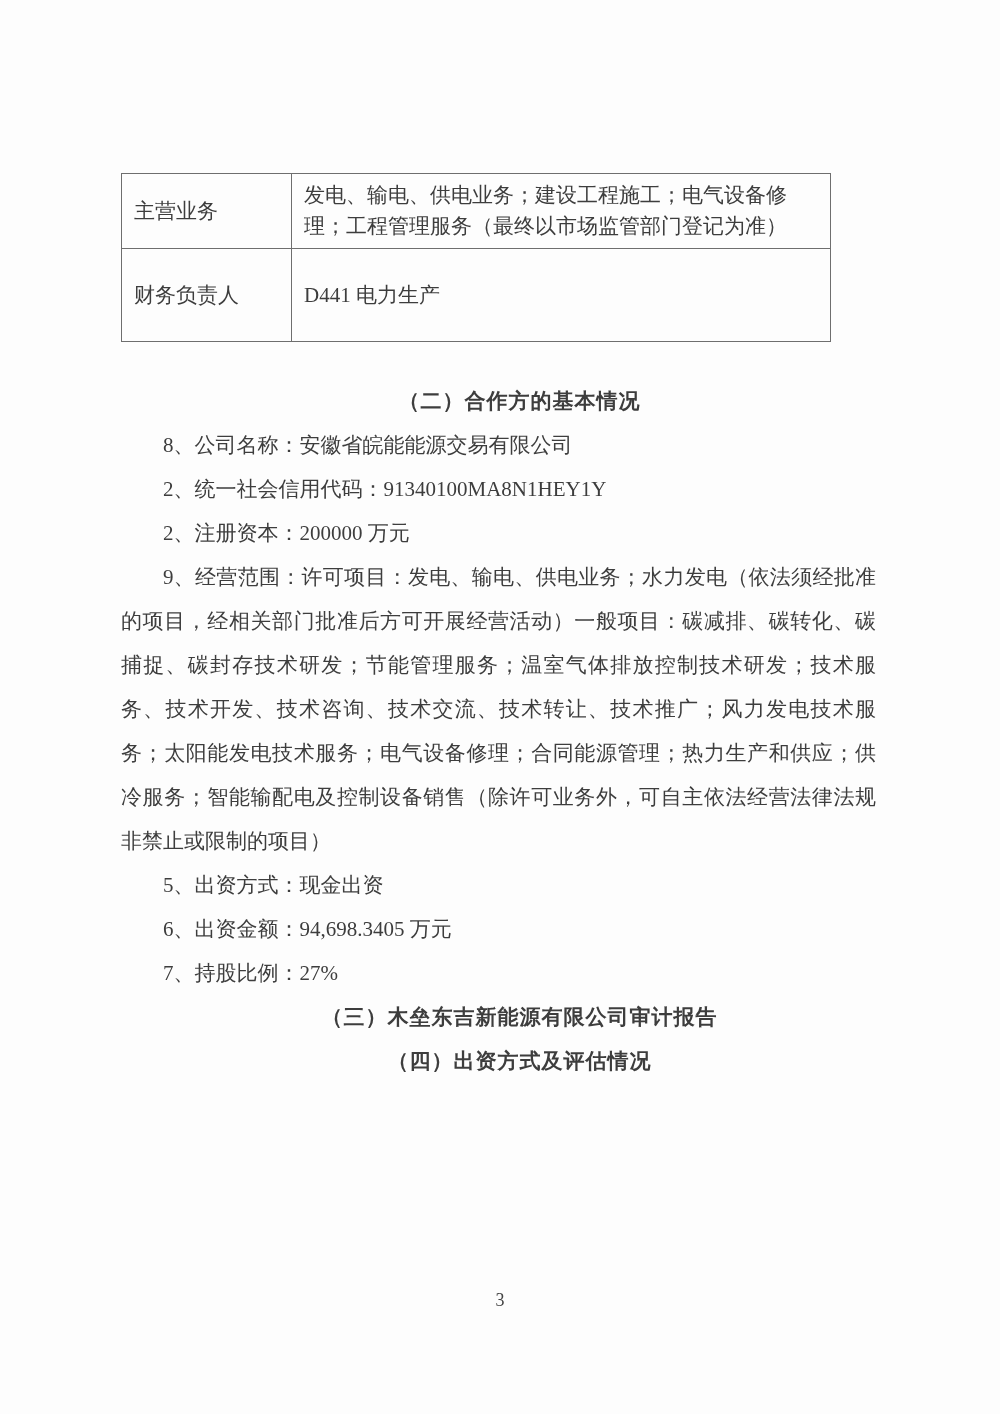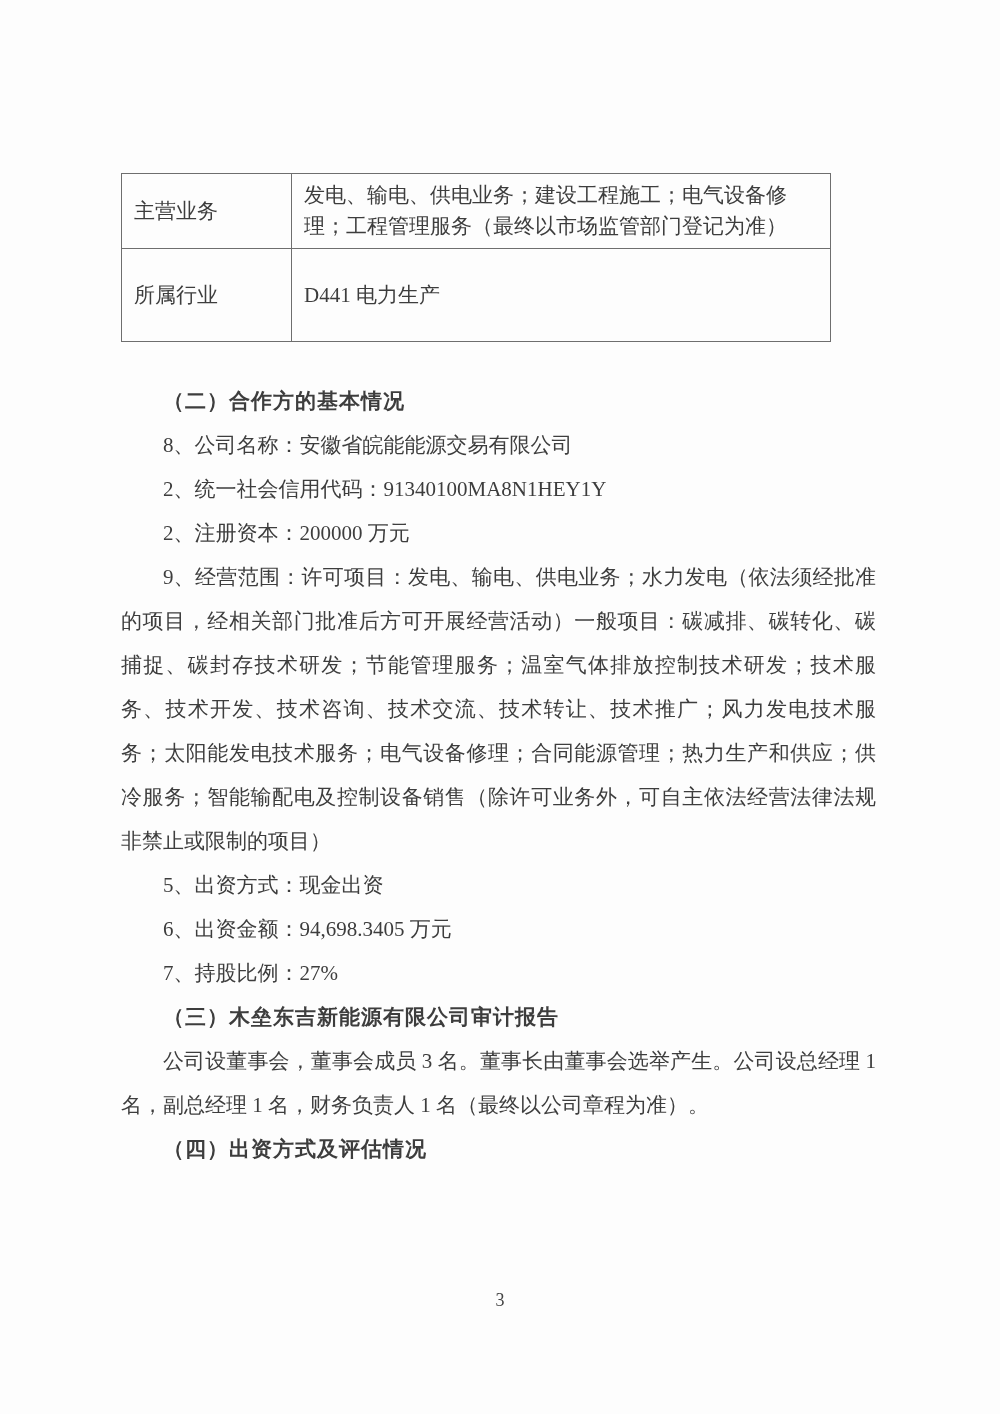--- a/index.html
+++ b/index.html
@@ -45,21 +45,21 @@
     line-height: 44px;
   }
   .block {
     margin: 0;
     text-indent: 2em;
     text-align: justify;
   }
   .block.heading {
     font-family: "Liberation Sans", "DejaVu Sans", sans-serif;
     font-weight: 700;
-    text-align: left;
+    text-align: center;
     letter-spacing: 1px;
   }
   .page-number {
     position: absolute;
     left: 0;
     top: 1288px;
     width: 100%;
     text-align: center;
     font-size: 18px;
     line-height: 24px;
@@ -73,37 +73,36 @@
 
   <div class="content">
 
     <table class="info-table">
       <tbody>
         <tr class="row-business">
           <td class="cell-label">主营业务</td>
           <td class="cell-value">发电、输电、供电业务；建设工程施工；电气设备修理；工程管理服务（最终以市场监管部门登记为准）</td>
         </tr>
         <tr class="row-industry">
-          <td class="cell-label">所属行业</td>
+          <td class="cell-label">财务负责人</td>
           <td class="cell-value">D441 电力生产</td>
         </tr>
       </tbody>
     </table>
 
     <div class="blocks">
       <p class="block heading">（二）合作方的基本情况</p>
       <p class="block item">8、公司名称：安徽省皖能能源交易有限公司</p>
       <p class="block item">2、统一社会信用代码：91340100MA8N1HEY1Y</p>
       <p class="block item">2、注册资本：200000 万元</p>
       <p class="block paragraph">9、经营范围：许可项目：发电、输电、供电业务；水力发电（依法须经批准的项目，经相关部门批准后方可开展经营活动）一般项目：碳减排、碳转化、碳捕捉、碳封存技术研发；节能管理服务；温室气体排放控制技术研发；技术服务、技术开发、技术咨询、技术交流、技术转让、技术推广；风力发电技术服务；太阳能发电技术服务；电气设备修理；合同能源管理；热力生产和供应；供冷服务；智能输配电及控制设备销售（除许可业务外，可自主依法经营法律法规非禁止或限制的项目）</p>
       <p class="block item">5、出资方式：现金出资</p>
       <p class="block item">6、出资金额：94,698.3405 万元</p>
       <p class="block item">7、持股比例：27%</p>
       <p class="block heading">（三）木垒东吉新能源有限公司审计报告</p>
-      <p class="block paragraph">公司设董事会，董事会成员 3 名。董事长由董事会选举产生。公司设总经理 1 名，副总经理 1 名，财务负责人 1 名（最终以公司章程为准）。</p>
       <p class="block heading">（四）出资方式及评估情况</p>
     </div>
 
   </div>
 
   <div class="page-number">3</div>
 
 </div>
 
 </body></html>

